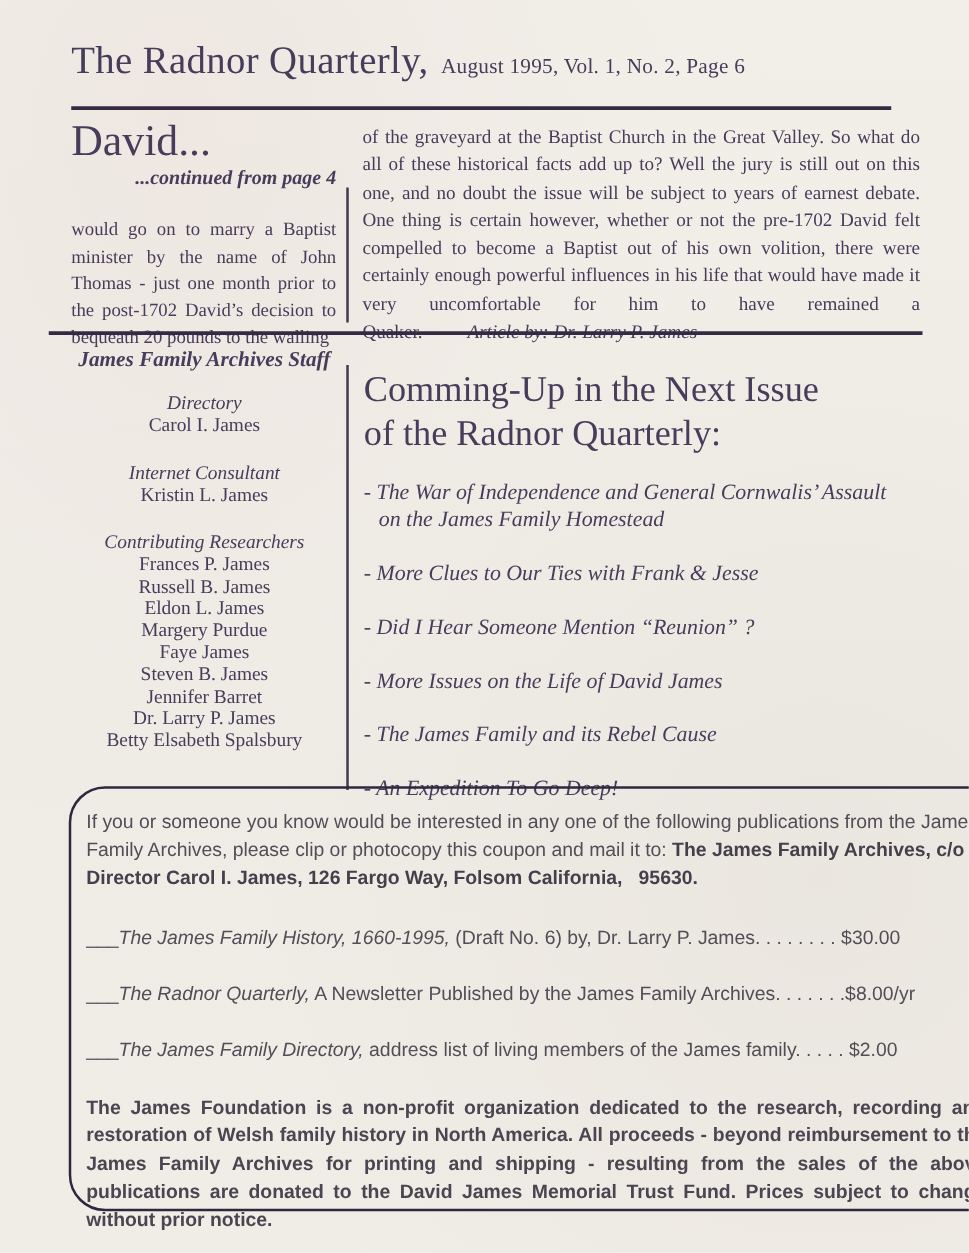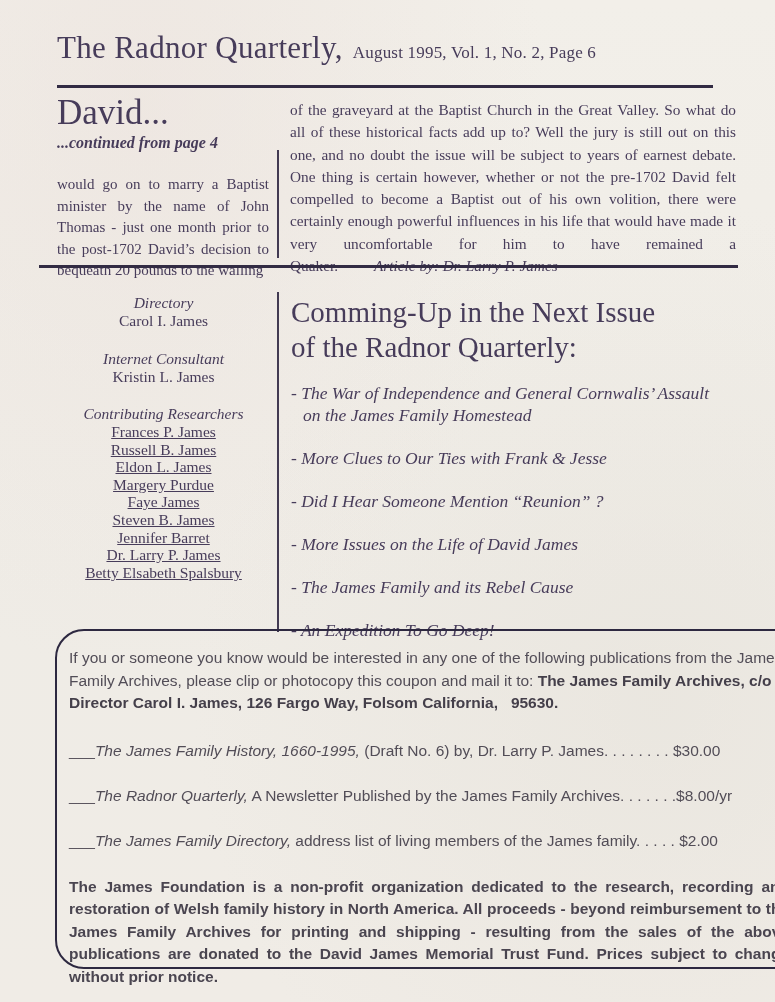--- a/index.html
+++ b/index.html
@@ -16,38 +16,38 @@
     overflow:hidden;
   }
   
   .masthead{position:absolute;left:57px;top:30px;right:40px;display:flex;align-items:baseline;gap:10px;}
   .mast-title{font-size:31px;letter-spacing:.3px;}
   .mast-issue{font-size:17px;letter-spacing:.2px;}
   .rule1{position:absolute;left:57px;top:85px;width:656px;height:3px;background:#322b43;}
   
   .david-col{position:absolute;left:57px;top:94px;width:212px;}
   .david-title{font-size:35px;line-height:38px;margin:0;font-weight:400;}
-  .continued{font-size:16px;font-style:italic;font-weight:700;margin-top:2px;}
+  .continued{font-size:16px;font-style:italic;font-weight:700;margin-top:2px;text-align:right;}
   .david-text{margin-top:22px;font-size:15px;line-height:21.5px;text-align:justify;}
   .grave-col{position:absolute;left:290px;top:99px;width:446px;}
   .grave-text{font-size:15.3px;line-height:22.3px;text-align:justify;margin:0;}
   .byline{font-style:italic;padding-left:36px;white-space:nowrap;}
   .vdiv{position:absolute;width:2px;background:#423a52;}
   .vdiv-top{left:277px;top:150px;height:108px;}
   .vdiv-bottom{left:277px;top:292px;height:340px;}
   .rule2{position:absolute;left:39px;top:265px;width:699px;height:3px;background:#322b43;}
   
   .staff-col{position:absolute;left:57px;top:278px;width:213px;text-align:center;}
   .staff-heading{font-size:17px;font-style:italic;font-weight:700;line-height:20px;}
   .staff-group{margin-top:16px;}
   .staff-group.g2{margin-top:20px;}
   .staff-group.g3{margin-top:19px;}
   .staff-role{font-size:15.5px;font-style:italic;line-height:18px;}
   .staff-name{font-size:15.5px;line-height:18px;}
-  .staff-group.g3 .staff-name{line-height:17.6px;text-decoration:underline;}
+  .staff-group.g3 .staff-name{line-height:17.6px;}
   
   .next-col{position:absolute;left:291px;top:295px;width:447px;}
   .next-heading{font-size:29px;line-height:35px;font-weight:400;margin:0 0 17px 0;}
   .next-list{margin:0;padding:0;list-style:none;width:432px;}
   .next-list li{
     font-size:17.5px;line-height:22px;font-style:italic;
     margin-bottom:21px;padding-left:12px;text-indent:-12px;
   }
   
   .coupon{
@@ -85,20 +85,21 @@
 
   <div class="grave-col">
     <p class="grave-text"><span>of the graveyard at the Baptist Church in the Great Valley.  So what do all of these historical facts add up to?  Well the jury is still out on this one, and no doubt the issue will be subject to years of earnest debate.  One thing is certain however, whether or not the pre-1702 David felt compelled to become a Baptist out of his own volition, there were certainly enough powerful influences in his life that would have made it very uncomfortable for him to have remained a Quaker.</span><span class="byline">Article by:  Dr. Larry P. James</span></p>
   </div>
 
   <div class="vdiv vdiv-top"></div>
   <div class="rule2"></div>
   <div class="vdiv vdiv-bottom"></div>
 
   <div class="staff-col">
+    <div class="staff-heading">James Family Archives Staff</div>
     <div class="staff-group g1">
       <div class="staff-role">Directory</div>
       <div class="staff-name">Carol I. James</div>
     </div>
     <div class="staff-group g2">
       <div class="staff-role">Internet Consultant</div>
       <div class="staff-name">Kristin L. James</div>
     </div>
     <div class="staff-group g3">
       <div class="staff-role">Contributing Researchers</div>

